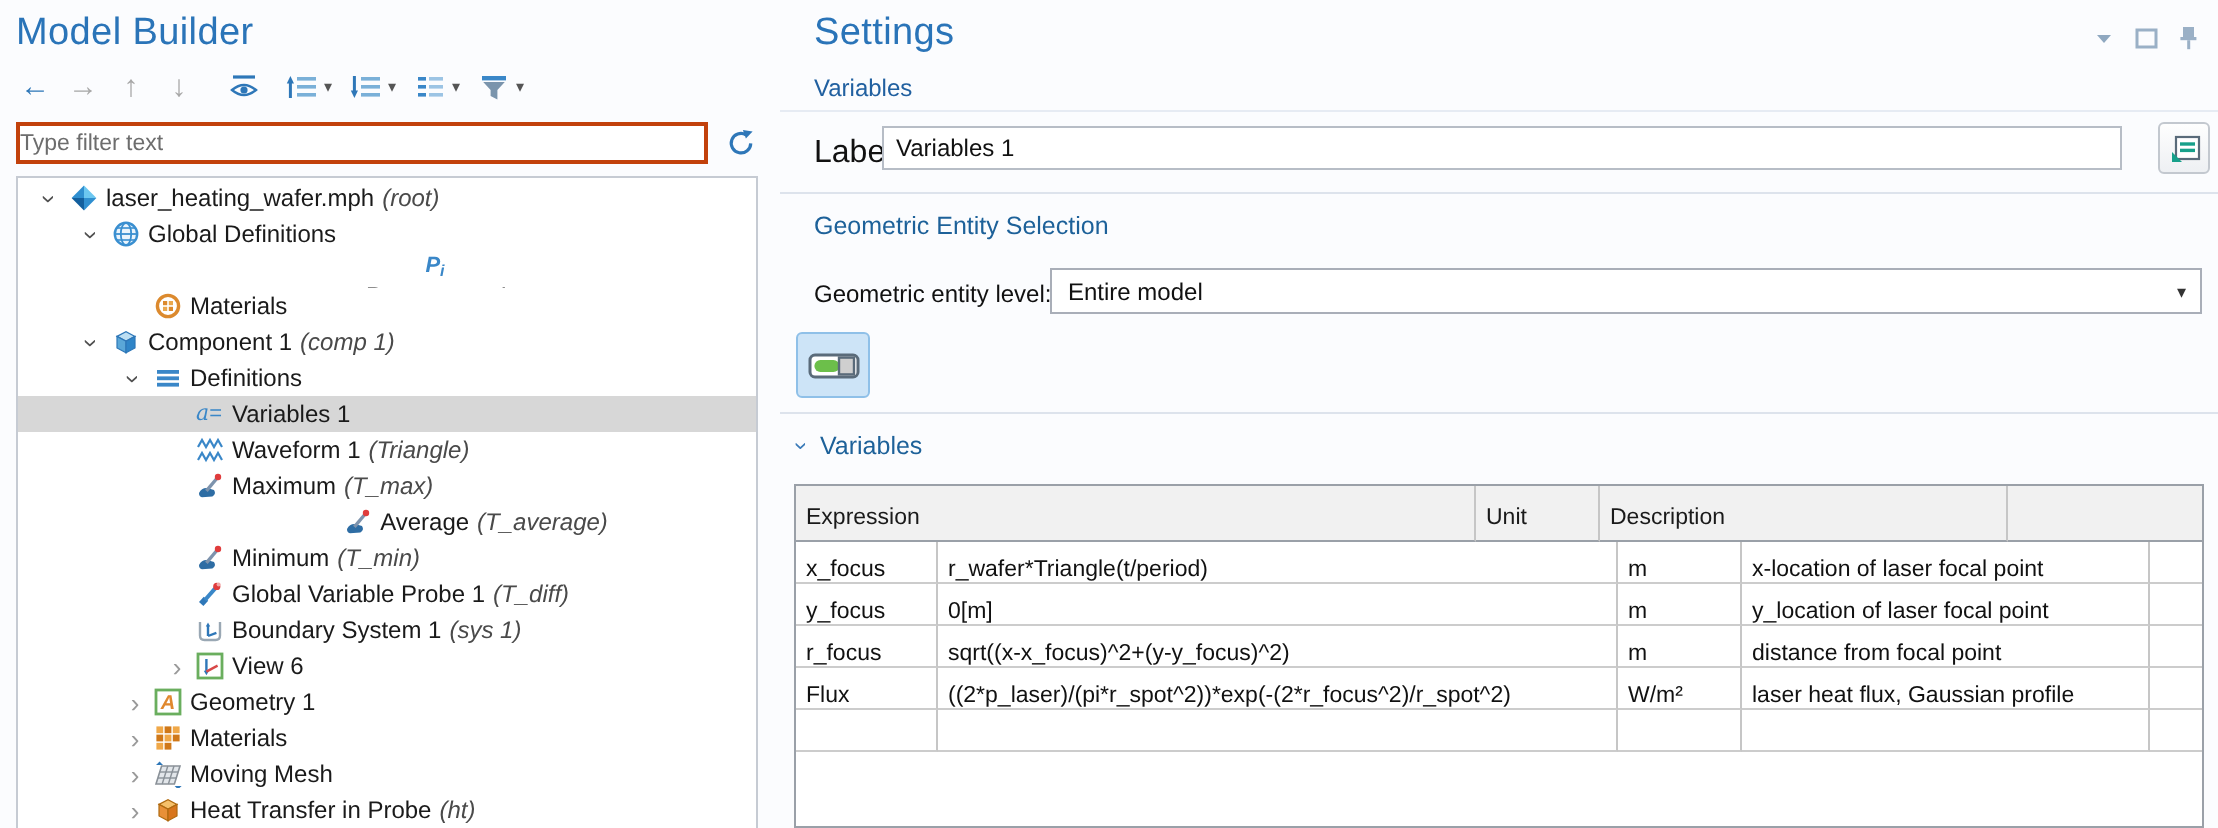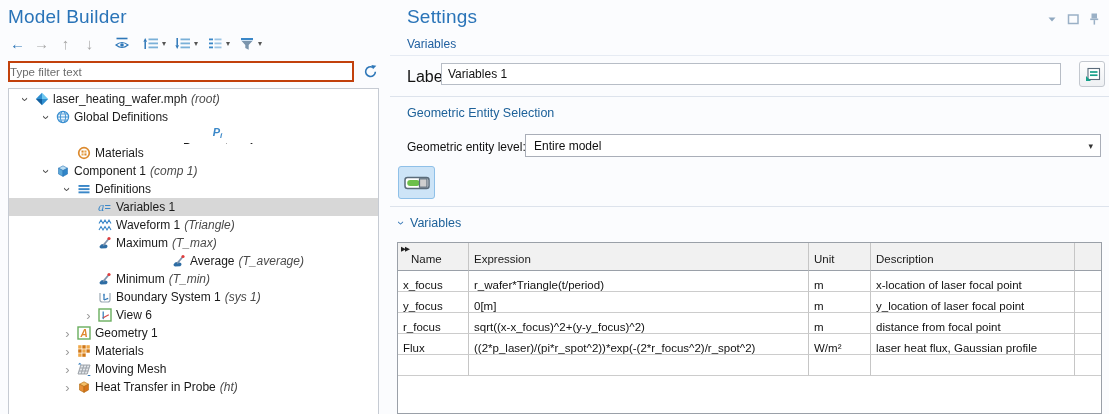--- a/index.html
+++ b/index.html
@@ -331,20 +331,33 @@
               <circle cx="11" cy="2.5" r="1.6" fill="#e03c3c"></circle>
             </svg>
           </span>
           <span class="tree-label">Minimum</span>
           <span class="tree-ann">(T_min)</span>
         </div>
         <div class="tree-row" style="padding-left: 72px;">
           <span class="chev"></span>
           <span class="tree-icon">
             <svg viewBox="0 0 14 14">
+              <line x1="2.6" y1="12" x2="5" y2="9.4" stroke="#2e77b8" stroke-width="3"></line>
+              <line x1="4.5" y1="10" x2="9.6" y2="4.2" stroke="#3a87c8" stroke-width="2"></line>
+              <circle cx="10.4" cy="3.2" r="1.8" fill="#e03c3c"></circle>
+              <circle cx="11.3" cy="2.2" r="1" fill="#f2a6a6"></circle>
+            </svg>
+          </span>
+          <span class="tree-label">Global Variable Probe 1</span>
+          <span class="tree-ann">(T_diff)</span>
+        </div>
+        <div class="tree-row" style="padding-left: 72px;">
+          <span class="chev"></span>
+          <span class="tree-icon">
+            <svg viewBox="0 0 14 14">
               <path d="M2,3 L2,9.8 Q2,12 4.2,12 L9.8,12 Q12,12 12,9.8 L12,3" fill="none" stroke="#9aa8b4" stroke-width="1.2"></path>
               <line x1="6" y1="10" x2="6" y2="4.8" stroke="#2e77b8" stroke-width="1.2"></line>
               <polygon points="6,3.2 4.9,5.3 7.1,5.3" fill="#2e77b8"></polygon>
               <line x1="6" y1="10" x2="10.2" y2="8.4" stroke="#2e77b8" stroke-width="1.2"></line>
             </svg>
           </span>
           <span class="tree-label">Boundary System 1</span>
           <span class="tree-ann">(sys 1)</span>
         </div>
         <div class="tree-row" style="padding-left: 72px;">
@@ -475,24 +488,20 @@
         </svg>
     </button>
     <div class="sep sep2"></div>
 
     <div class="var-header">
       <span class="vchev">›</span>
       <span>Variables</span>
     </div>
     <div class="var-table" id="var-table">
         <div class="t-row t-head">
-          <div class="t-cell c0">
-            <span class="sort-glyph">▶▶</span>
-            <span>Name</span>
-          </div>
           <div class="t-cell c1">
             <span>Expression</span>
           </div>
           <div class="t-cell c2">
             <span>Unit</span>
           </div>
           <div class="t-cell c3">
             <span>Description</span>
           </div>
           <div class="t-cell cx"></div>

